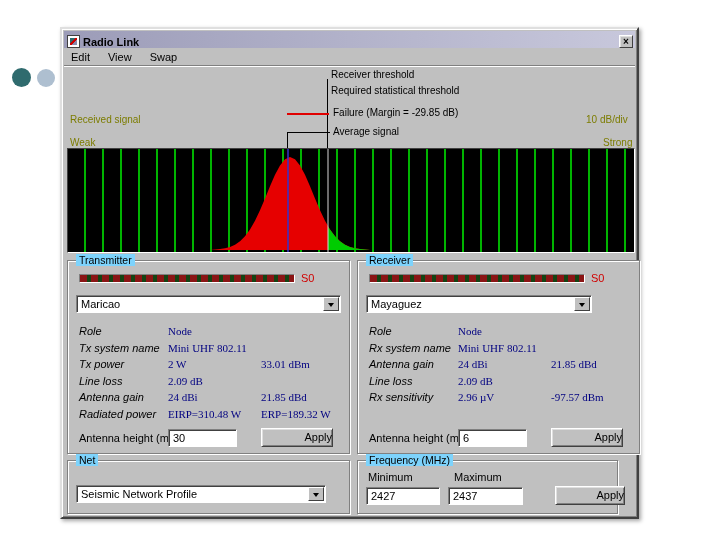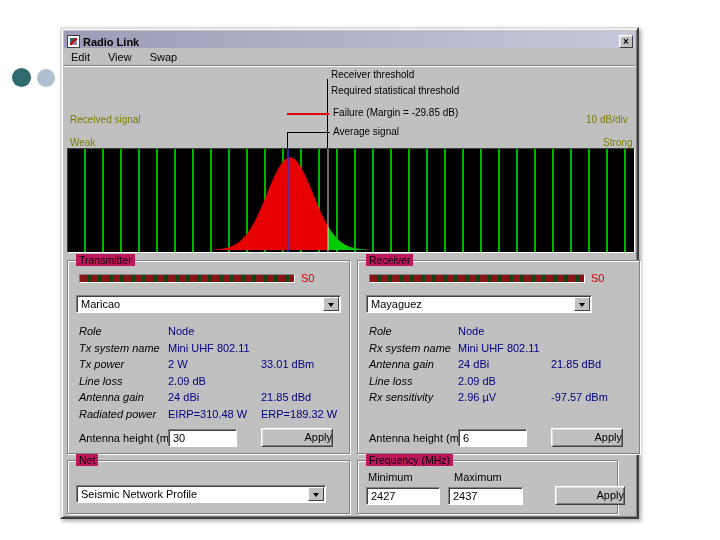--- a/index.html
+++ b/index.html
@@ -59,21 +59,21 @@
     border:1px solid; border-color:#404040 #ffffff #ffffff #404040;
   }
   .chart svg { display:block; }
 
   .groupbox {
     position:absolute; background:#c0c0c0;
     border:1px solid #808080;
     box-shadow: inset 1px 1px 0 #ffffff, 1px 1px 0 #ffffff;
   }
   .legend {
-    position:absolute; top:-7px; left:8px; background:#be185d; padding:0 3px; font-size:10.5px;
+    position:absolute; top:-7px; left:8px; background:#7dd3fc; padding:0 3px; font-size:10.5px;
   }
   .meter {
     position:absolute; left:11px; top:13px; width:216px; height:9px;
     border:1px solid; border-color:#808080 #fff #fff #808080;
     background:repeating-linear-gradient(90deg,#8a1515 0 7px,#134413 7px 11px);
   }
   .meter-label { position:absolute; left:233px; top:11px; color:#d00000; font-size:11px; }
 
   .combo {
     position:absolute; height:18px; background:#fff;
@@ -84,21 +84,21 @@
   .combo-btn {
     position:absolute; right:1px; top:1px; bottom:1px; width:16px; background:#c0c0c0;
     border:1px solid; border-color:#fff #404040 #404040 #fff;
     display:flex; align-items:center; justify-content:center;
   }
   .arrow-down { width:0; height:0; border:3px solid transparent; border-top:4px solid #000; margin-top:4px; }
 
   .rows { position:absolute; left:11px; top:62px; right:6px; }
   .row { display:grid; grid-template-columns:89px 93px 1fr; height:16.5px; align-items:center; }
   .row .lbl { color:#000; font-size:11px;font-style:italic; }
-  .row .val { color:#000080; font-size:11px; }
+  .row .val { color:#000080; font-size:11px;font-family:Liberation Serif, serif; }
 
   .field {
     position:absolute; height:18px; background:#fff;
     border:1px solid; border-color:#808080 #fff #fff #808080;
     box-shadow: inset 1px 1px 0 #404040;
     font-size:11px; padding-left:4px; color:#000;
     font-family:"Liberation Sans", sans-serif;
   }
   input.field { outline:none; }
   .btn {

